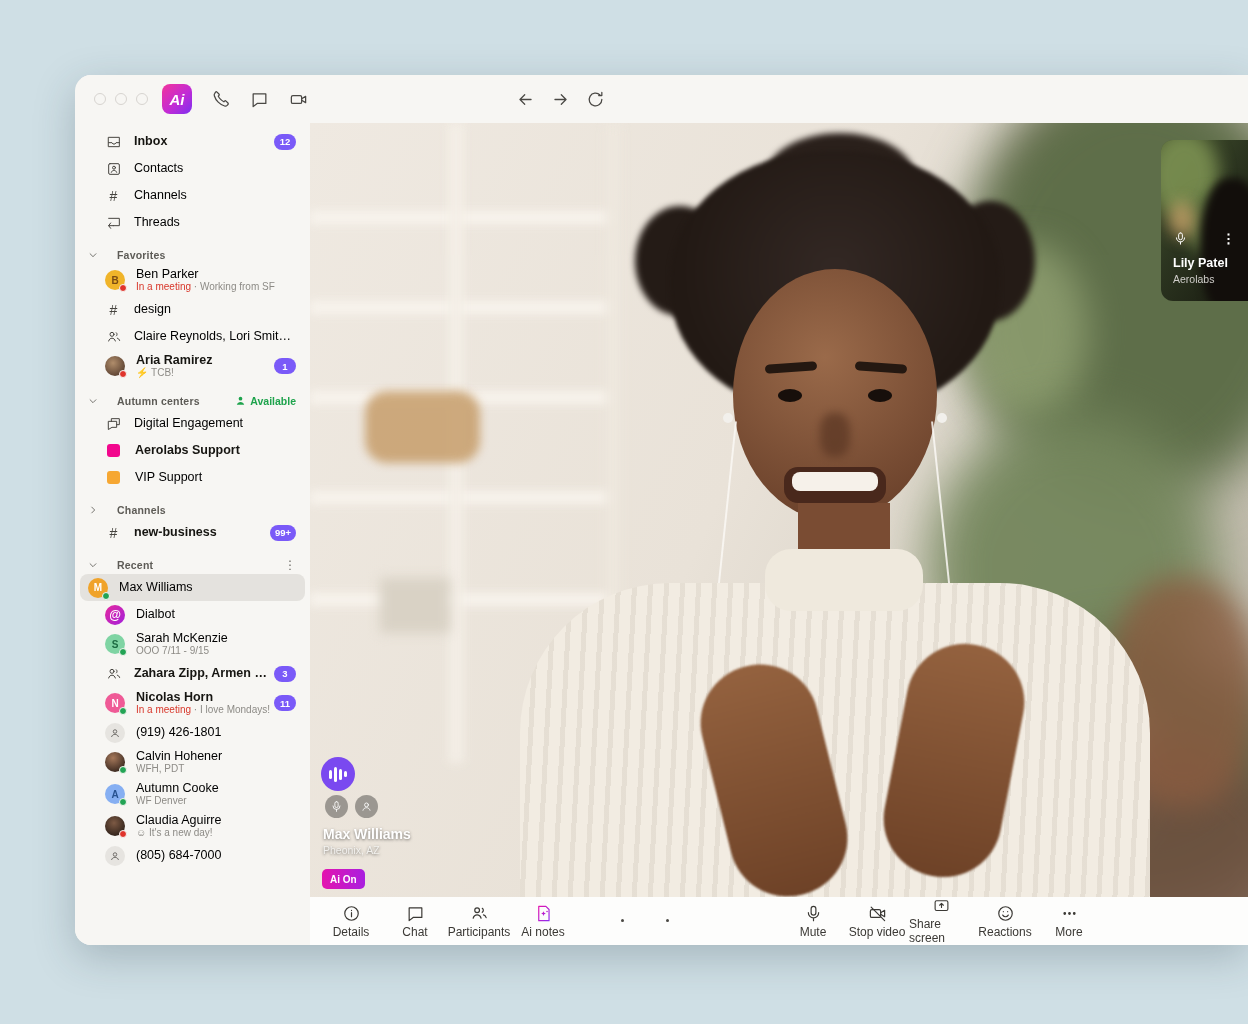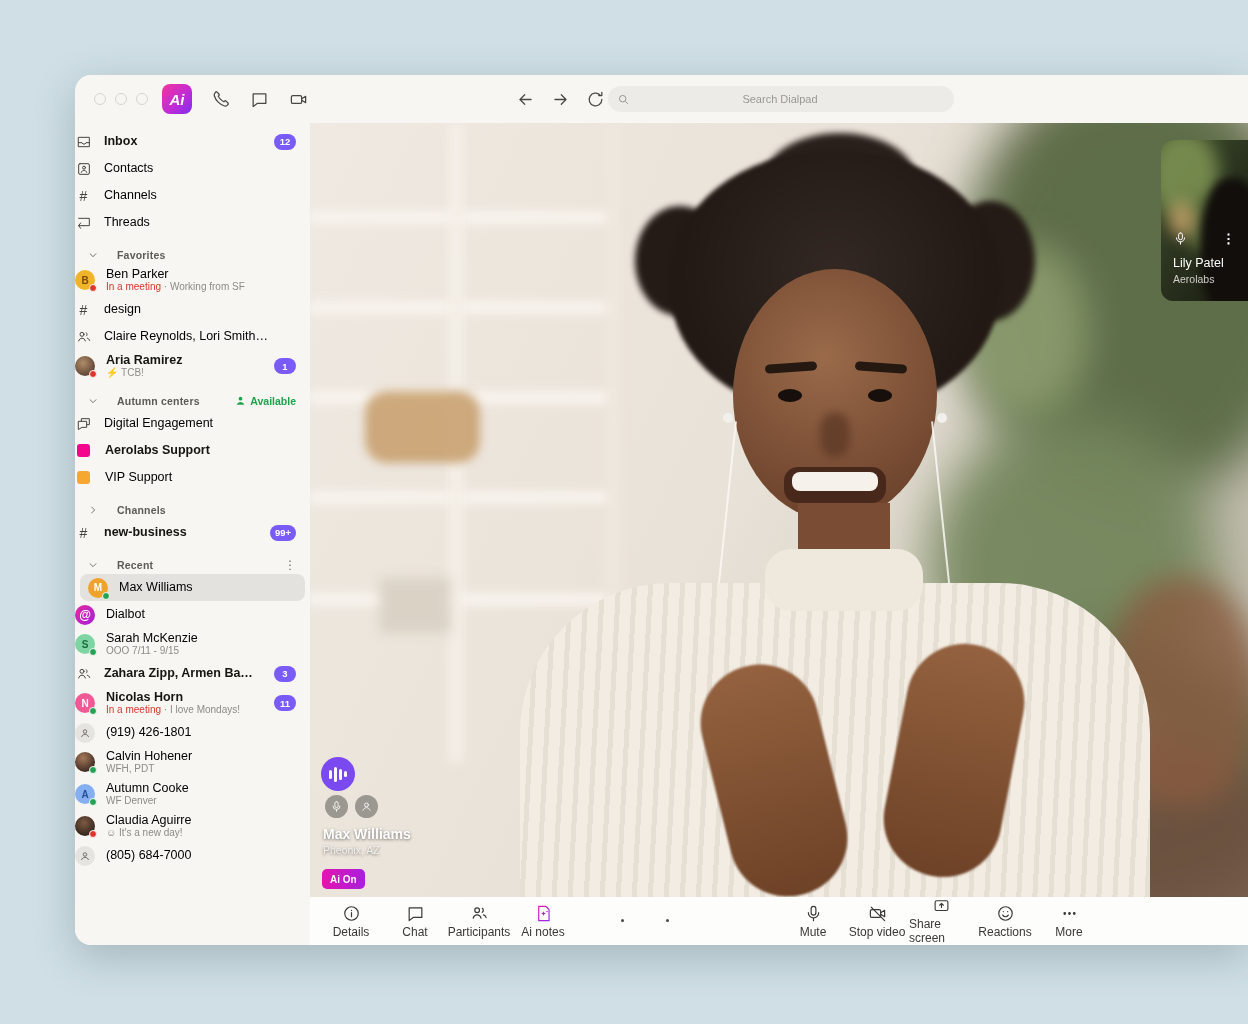--- a/index.html
+++ b/index.html
@@ -23,21 +23,21 @@
   .nav-arrows .tb-icon { margin-left:0; }
   .searchbar { position:absolute; left:527px; top:11px; width:346px; height:26px; background:#ecebe8;
     border-radius:13px; display:flex; align-items:center; }
   .searchbar svg { width:13px; height:13px; margin-left:9px; stroke:#8b8985; fill:none; stroke-width:1.6; }
   .searchbar input { flex:1; background:transparent; border:none; outline:none; height:100%;
     text-align:center; font-size:11px; color:#5c5a56; padding-right:24px; font-family:"Liberation Sans",sans-serif; }
   .searchbar input::placeholder { color:#9a9894; }
 
   
   .sidebar { position:absolute; left:0; top:48px; width:235px; height:822px; background:#f7f6f3; overflow:hidden; padding-top:5px; }
-  .srow { display:flex; align-items:center; height:27px; padding:0 14px 0 0; cursor:pointer; }
+  .srow { display:flex; align-items:center; height:27px; padding:0 14px 0 30px; cursor:pointer; }
   .srow.two { height:32px; }
   .srow .ic { width:17px; height:17px; margin-right:12px; flex:0 0 17px; display:flex; align-items:center; justify-content:center; color:#46443f; }
   .srow .ic svg { width:16px; height:16px; stroke:#46443f; fill:none; stroke-width:1.5; stroke-linecap:round; stroke-linejoin:round; }
   .srow .hash { font-size:14px; color:#46443f; font-weight:500; }
   .srow .txtcol { flex:1; min-width:0; line-height:1.15; }
   .srow .name { font-size:12.5px; color:#000000; white-space:nowrap; overflow:hidden; text-overflow:ellipsis; display:block; }
   .srow .name.b { font-weight:bold; color:#161511; }
   .srow .sub { font-size:10px; color:#8d8b86; white-space:nowrap; overflow:hidden; display:block; }
   .srow .sub .red { color:#d8372a; }
   .badge { min-width:22px; height:16px; padding:0 5px; background:#7a5af8; color:#fff; border-radius:9px;
@@ -136,21 +136,21 @@
   
   .pip { position:absolute; right:0; top:17px; width:87px; height:161px; border-radius:12px 0 0 12px; overflow:hidden;
     background:linear-gradient(125deg,#46542f 0%,#2c3520 45%,#17190f 100%); }
   .pipleaf1 { position:absolute; left:-12px; top:-10px; width:70px; height:90px; border-radius:50%; background:#7c9152; filter:blur(9px); opacity:.9; }
   .pipleaf2 { position:absolute; left:25px; top:55px; width:45px; height:60px; border-radius:50%; background:#5d7140; filter:blur(8px); }
   .piplight { position:absolute; left:8px; top:62px; width:26px; height:36px; border-radius:50%; background:#c7a068; filter:blur(8px); opacity:.8; }
   .pipsil { position:absolute; right:-16px; top:38px; width:64px; height:140px; border-radius:45%; background:#120e0b; filter:blur(4px); }
   .pip .icons { position:absolute; left:12px; top:91px; width:62px; display:flex; justify-content:space-between; align-items:center; }
   .pip .icons svg { width:15px; height:15px; stroke:#fff; fill:none; stroke-width:1.6; stroke-linecap:round; stroke-linejoin:round; }
   .pip .icons .kb { color:#fff; font-size:13px; font-weight:bold; line-height:1; }
-  .pipname { position:absolute; left:12px; top:116px; color:#fff; font-size:12.5px; font-weight:normal; }
+  .pipname { position:absolute; left:12px; top:116px; color:#fff; font-size:12.5px; font-weight:bold; }
   .pipco { position:absolute; left:12px; top:133px; color:#cfcdc9; font-size:10.5px; }
 
   
   .toolbar { position:absolute; left:0; bottom:0; width:100%; height:48px; background:#fdfdfc; }
   .tgroup { position:absolute; top:0; height:48px; display:flex; }
   .tgroup.left { left:9px; } .tgroup.right { left:471px; }
   .tbtn { width:64px; height:48px; display:flex; flex-direction:column; align-items:center; justify-content:center; gap:2px; cursor:pointer; }
   .tbtn svg { width:19px; height:19px; stroke:#3b3935; fill:none; stroke-width:1.5; stroke-linecap:round; stroke-linejoin:round; }
   .tbtn .tlbl { font-size:12px; color:#3b3935; }
   .tsep { position:absolute; width:3px; height:3px; border-radius:50%; background:#4a4844; top:22px; }
@@ -193,27 +193,20 @@
       <div class="tb-icon">
         <svg viewBox="0 0 24 24">
             <path d="M5 12h14M13 6l6 6-6 6"></path>
           </svg>
       </div>
       <div class="tb-icon">
         <svg viewBox="0 0 24 24">
             <path d="M20 12a8 8 0 1 1-2.3-5.6M20 3v4h-4"></path>
           </svg>
       </div>
-    </div>
-    <div class="searchbar">
-      <svg viewBox="0 0 24 24">
-          <circle cx="10.5" cy="10.5" r="6"></circle>
-          <path d="M15.5 15.5L20 20"></path>
-        </svg>
-      <input type="text" placeholder="Search Dialpad" style="">
     </div>
   </div>
 
   <div class="sidebar">
 
     <div class="srow">
       <span class="ic">
           <svg viewBox="0 0 24 24">
             <path d="M4 5h16v14H4zM4 13h5l1.5 2h3L15 13h5"></path>
           </svg>

